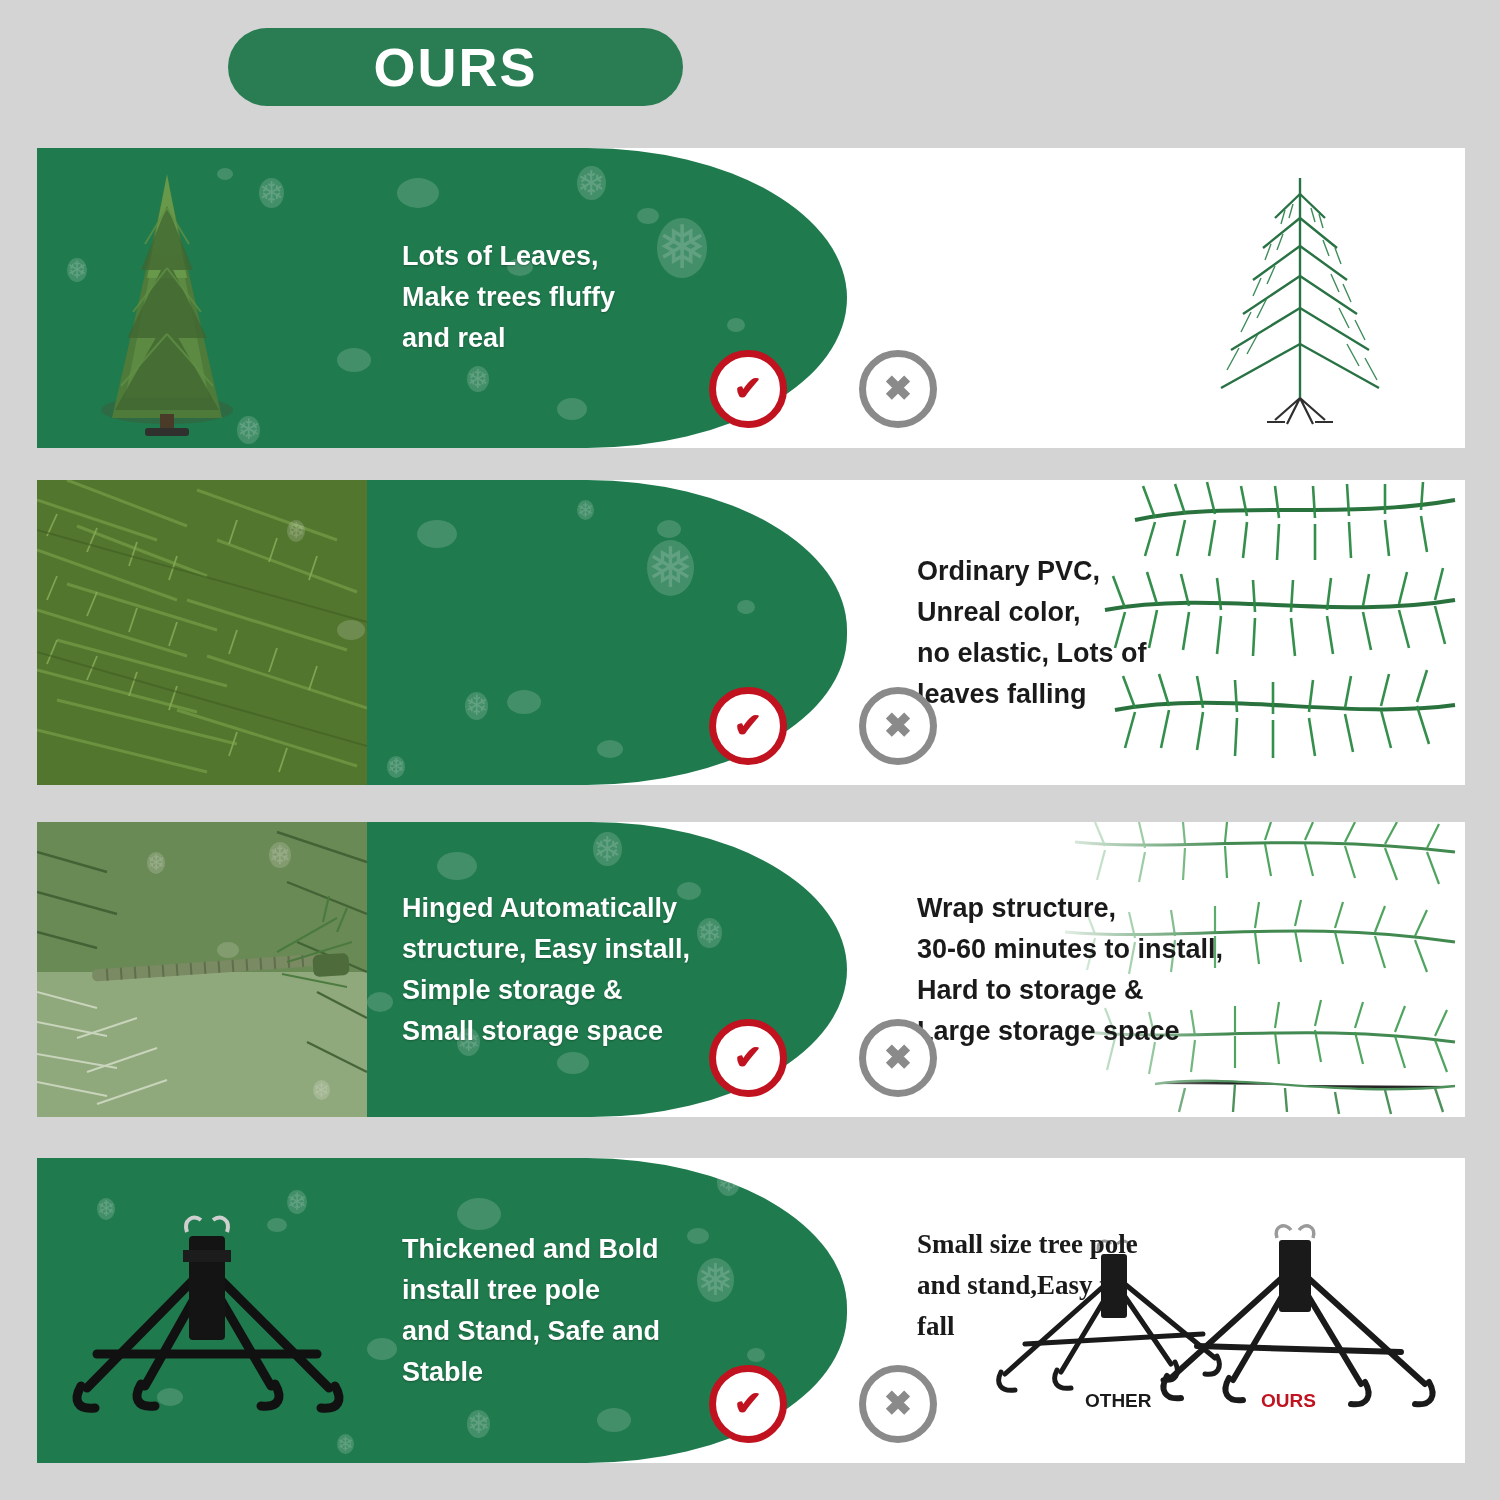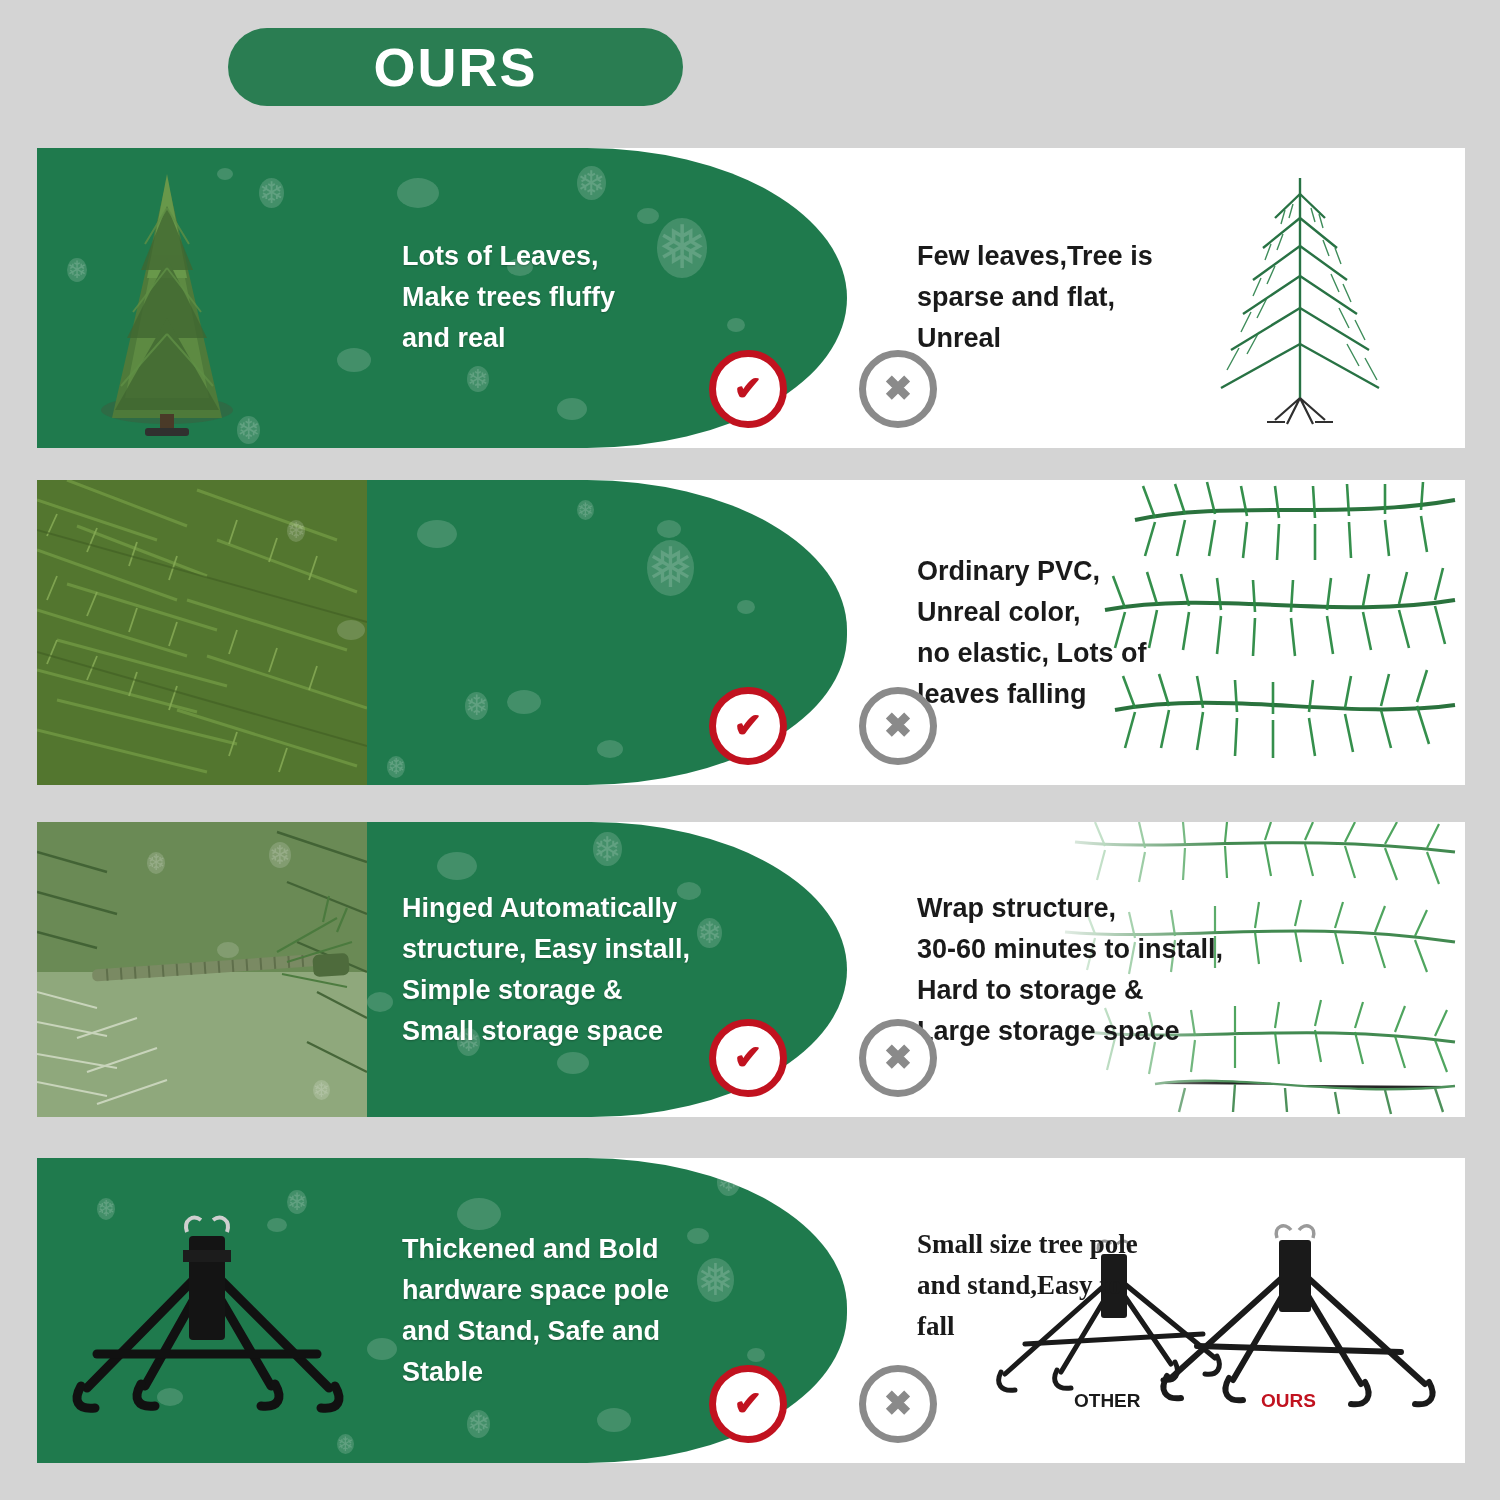--- a/index.html
+++ b/index.html
@@ -259,23 +259,20 @@
         <path d="M116 164 L106 184 M132 150 L122 170 M204 160 L214 180 M220 172 L230 192"></path>
         <path d="M104 200 L92 222 M124 184 L112 206 M212 196 L224 218 M230 210 L242 232"></path>
       </g>
       <g stroke="#2f2f2f" stroke-width="2.2" fill="none">
         <path d="M165 250 L140 272 M165 250 L190 272 M165 250 L152 276 M165 250 L178 276"></path>
         <path d="M132 274 L150 274 M180 274 L198 274"></path>
       </g>
     </svg>
   </div>
 
-  <div class="others-text">Few leaves,Tree is
-sparse and flat,
-Unreal</div>
 
   <div class="badge badge-check">
     <span class="glyph">✔</span>
   </div>
   <div class="badge badge-cross">
     <span class="glyph">✖</span>
   </div>
 </div>
 
 <div class="row" id="row-1">
@@ -481,21 +478,21 @@
       <span style="left:230px;top:60px;width:20px;height:14px;"></span>
       <span style="left:120px;top:230px;width:26px;height:18px;"></span>
       <span class="flake" style="left:250px;top:32px;font-size:24px;">❄</span>
       <span class="flake" style="left:680px;top:10px;font-size:28px;">❄</span>
       <span class="flake" style="left:660px;top:100px;font-size:44px;">❅</span>
       <span class="flake" style="left:430px;top:252px;font-size:28px;">❄</span>
       <span class="flake" style="left:300px;top:276px;font-size:20px;">❄</span>
       <span class="flake" style="left:60px;top:40px;font-size:22px;">❄</span>
     </div>
     <div class="ours-text">Thickened and Bold
-hardware space pole
+install tree pole
 and Stand, Safe and
 Stable</div>
   </div>
 
   <div class="right-photo" style="width:500px;">
     <svg width="500" height="305" viewBox="0 0 500 305" aria-hidden="true">
       <rect width="500" height="305" fill="#ffffff"></rect>
 
       <g stroke="#1a1a1a" stroke-width="5" fill="none" stroke-linecap="round">
         <path d="M150 118 L40 216"></path>
@@ -524,21 +521,21 @@
         <path d="M264 220 C256 234 262 244 278 242"></path>
         <path d="M400 224 C408 238 402 248 386 246"></path>
         <path d="M232 188 L436 194"></path>
       </g>
       <rect x="314" y="82" width="32" height="72" rx="3" fill="#1a1a1a"></rect>
       <g stroke="#9a9a9a" stroke-width="3.5" fill="none">
         <path d="M312 80 C308 68 320 64 326 72"></path>
         <path d="M348 80 C352 68 340 64 334 72"></path>
       </g>
     </svg>
-    <div class="stand-label other" style="left:109px; top:232px; position:absolute;text-align:center;">OTHER</div>
+    <div class="stand-label other" style="left:120px; top:232px; position:absolute;text-align:center;">OTHER</div>
     <div class="stand-label ours" style="left:296px; top:232px; position:absolute;">OURS</div>
   </div>
 
   <div class="others-text" style="top:42%;font-family:Liberation Serif, serif;">Small size tree pole
 and stand,Easy to
 fall</div>
 
   <div class="badge badge-check">
     <span class="glyph">✔</span>
   </div>

